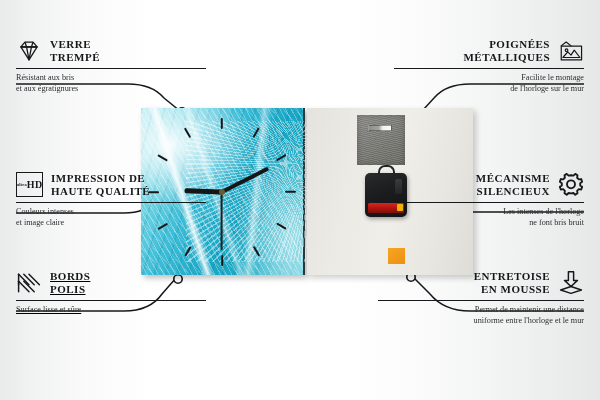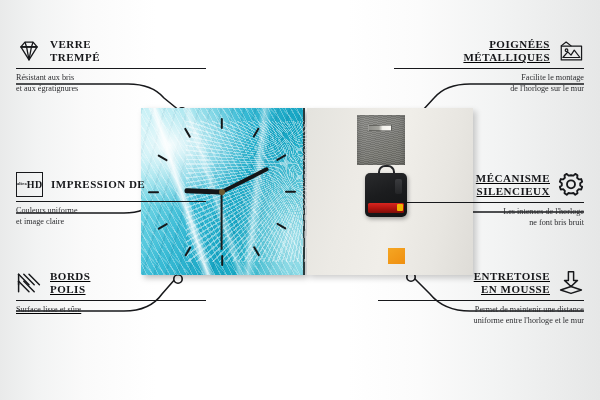--- a/index.html
+++ b/index.html
@@ -99,21 +99,21 @@
   #foam-spacer::after {
     content:""; position:absolute; left:9px; top:3px; width:14px; height:15px;
     background:rgba(130,130,128,.45); z-index:-1;
   }
 
   
   .callout { position:absolute; width:190px; }
   .callout.left  { text-align:left;  }
   .callout.right { text-align:right; }
   .co-head { display:flex; align-items:center; gap:8px; }
-  .callout.right .co-head { justify-content:flex-end;text-decoration:underline; }
+  .callout.right .co-head { justify-content:flex-end; }
   .co-title {
     font-size:11px; font-weight:bold; letter-spacing:.5px; color:#16171a;
     line-height:1.18; text-transform:uppercase;
   }
   .co-rule { height:1.4px; background:#17181b; margin:4px 0 4px 0; }
   .co-sub { font-size:8.2px; color:#2c2d30; line-height:1.32; }
   .ico { width:26px; height:26px; flex:0 0 26px; }
   .ico svg { width:100%; height:100%; display:block; }
 
   .hdbox {
@@ -207,26 +207,26 @@
     </div>
   </div>
 
   <div class="callout left" style="left:16px; top:172px;">
     <div class="co-head">
       <span class="hdbox">
         <span class="u">ultra</span>
         <span class="h">HD</span>
       </span>
       <span class="co-title">
-        <span>IMPRESSION DE</span><br>
-      </span>
-    </div>
-    <div class="co-rule"></div>
-    <div class="co-sub">
-      <span>Couleurs uniforme</span><br><span>et image claire</span>
+        <span>IMPRESSION DE</span><br><span>HAUTE QUALITÉ</span>
+      </span>
+    </div>
+    <div class="co-rule"></div>
+    <div class="co-sub">
+      <span>Couleurs intenses</span><br><span>et image claire</span>
     </div>
   </div>
 
   <div class="callout left" style="left:16px; top:270px;text-decoration:underline;">
     <div class="co-head">
       <span class="ico">
         <svg viewBox="0 0 30 26">
             <g stroke="#17181b" stroke-width="1.7" stroke-linecap="round">
           <path d="M3,3 L3,15"></path>
               <path d="M3,3 L15,15"></path>

